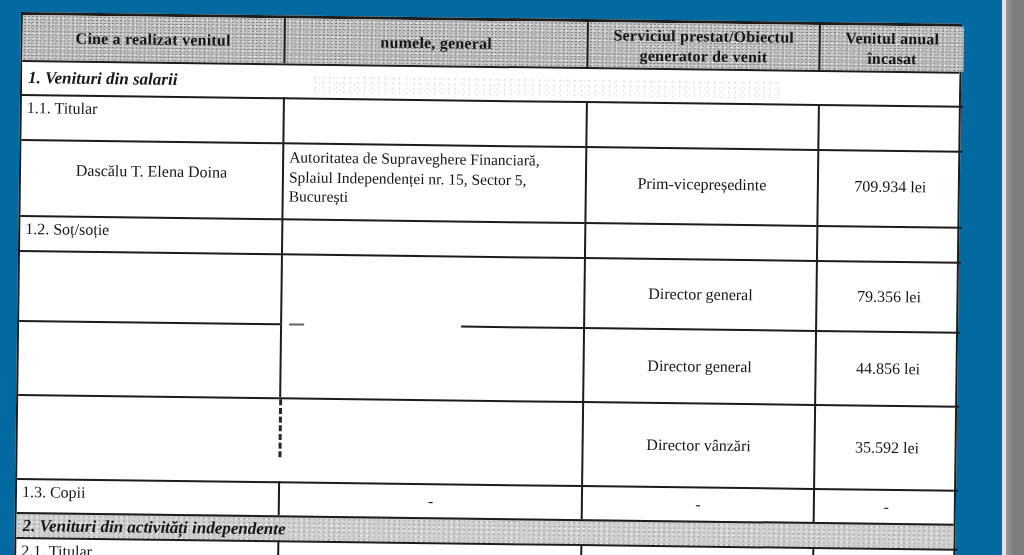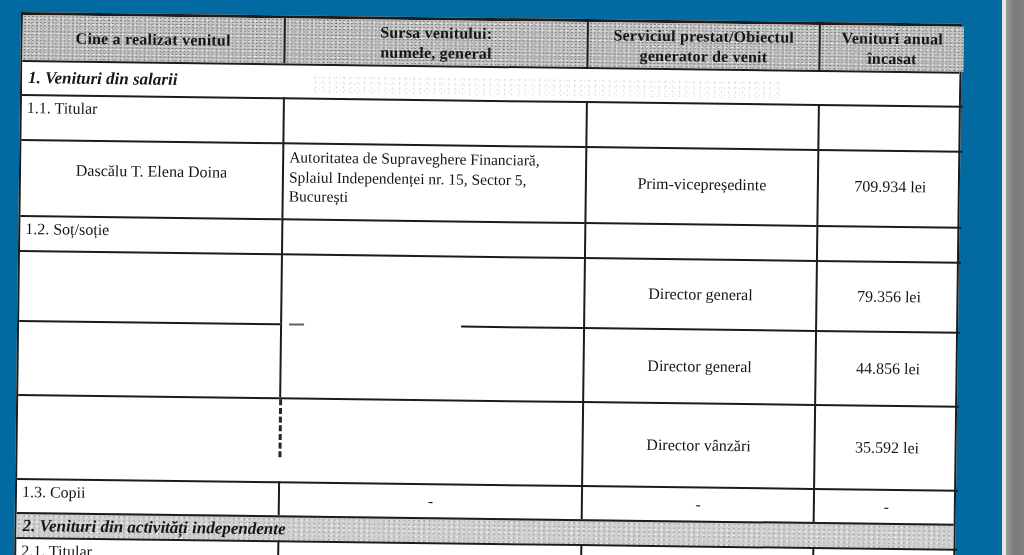--- a/index.html
+++ b/index.html
@@ -98,29 +98,28 @@
 
 <div class="stage">
 
   <div class="doc">
 
     <div class="grid hdr">
       <div class="cell c1 shade">
         <div>Cine a realizat venitul</div>
       </div>
       <div class="cell c2 shade">
-        <div>Sursa venitului:</div>
         <div>numele, general</div>
       </div>
       <div class="cell c3 shade">
         <div>Serviciul prestat/Obiectul</div>
         <div>generator de venit</div>
       </div>
       <div class="cell c4 shade">
-        <div>Venituri anual</div>
+        <div>Venitul anual</div>
         <div>încasat</div>
       </div>
     </div>
 
     <div class="section sec1">
       <span>1. Venituri din salarii</span>
       <span class="ghost"></span>
     </div>
 
     <div class="grid row-lab11">

